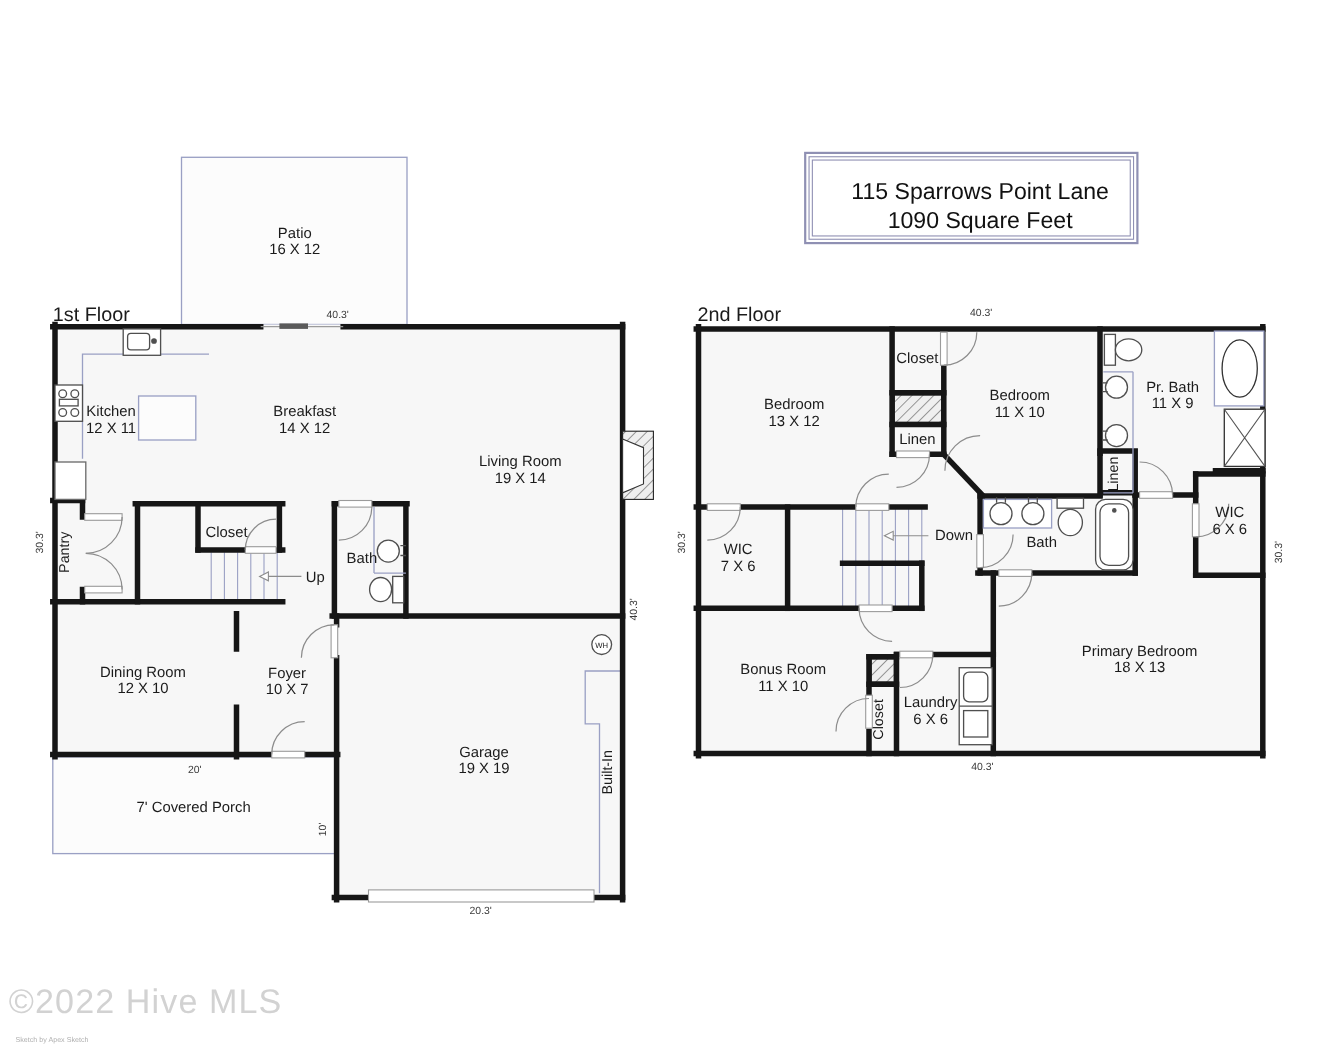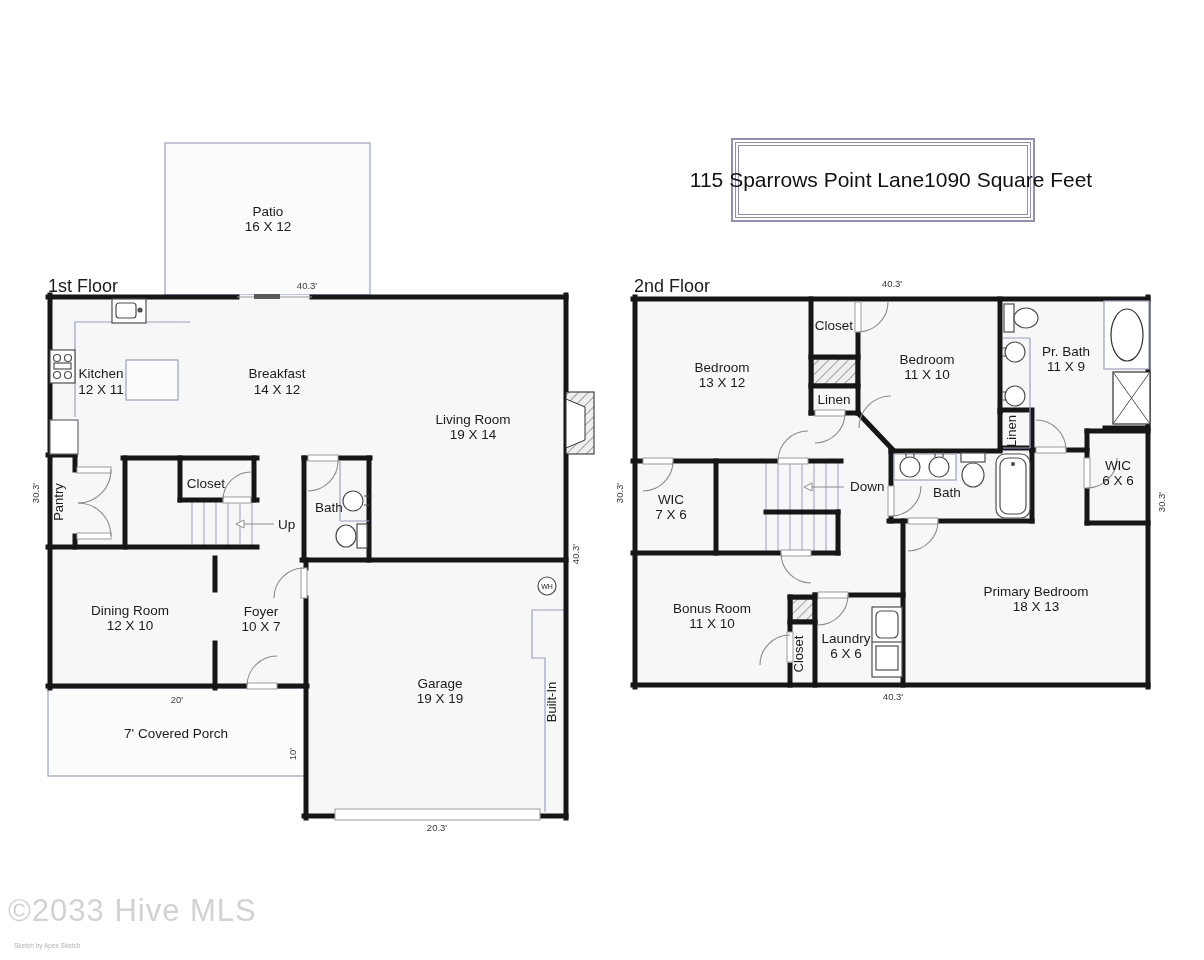--- a/index.html
+++ b/index.html
@@ -6,21 +6,21 @@
   body{position:relative;width:1204px;height:960px;font-family:"Liberation Sans",sans-serif;overflow:hidden;}
   svg{position:absolute;left:0;top:0;}
   svg text{font-family:"Liberation Sans","DejaVu Sans",sans-serif;fill:#1b1b1b;}
   .room-label{font-size:13.5px;}
   .dim-label{font-size:9.5px;fill:#3a3a3a;}
   .floor-title{font-size:18px;}
   .tiny{font-size:7px;}
   .vert{font-size:13px;}
   #title-box{position:absolute;left:731px;top:138px;width:304px;height:84px;border:2px solid #8f90b3;box-sizing:border-box;padding:2px;background:#fff;}
   #title-box .mid{width:100%;height:100%;border:1px solid #8f90b3;box-sizing:border-box;padding:2px;}
-  #title-box .inner{width:100%;height:100%;border:1px solid #8f90b3;box-sizing:border-box;display:flex;flex-direction:row;align-items:center;justify-content:center;padding-left:16px;}
+  #title-box .inner{width:100%;height:100%;border:1px solid #8f90b3;box-sizing:border-box;display:flex;flex-direction:column;align-items:center;justify-content:flex-end;padding-left:16px;}
   #title-box .line{font-size:21px;color:#111;line-height:26px;white-space:nowrap;}
   #watermark{position:absolute;left:8px;top:893px;font-size:31px;color:#d2d2d2;letter-spacing:1px;}
   #credit{position:absolute;left:14px;top:942px;font-size:6.5px;color:#b0b0b0;}
 </style>
 </head>
 <body>
 
 <svg width="1204" height="960" viewBox="0 0 1204 960">
   <defs>
     <pattern id="hatch" width="7" height="7" patternUnits="userSpaceOnUse" patternTransform="rotate(45)">
@@ -284,14 +284,14 @@
 
 <div id="title-box">
   <div class="mid">
     <div class="inner">
       <div class="line">115 Sparrows Point Lane</div>
       <div class="line">1090 Square Feet</div>
     </div>
   </div>
 </div>
 
-<div id="watermark">©2033 Hive MLS</div>
+<div id="watermark">©2022 Hive MLS</div>
 <div id="credit">Sketch by Apex Sketch</div>
 
 </body></html>

